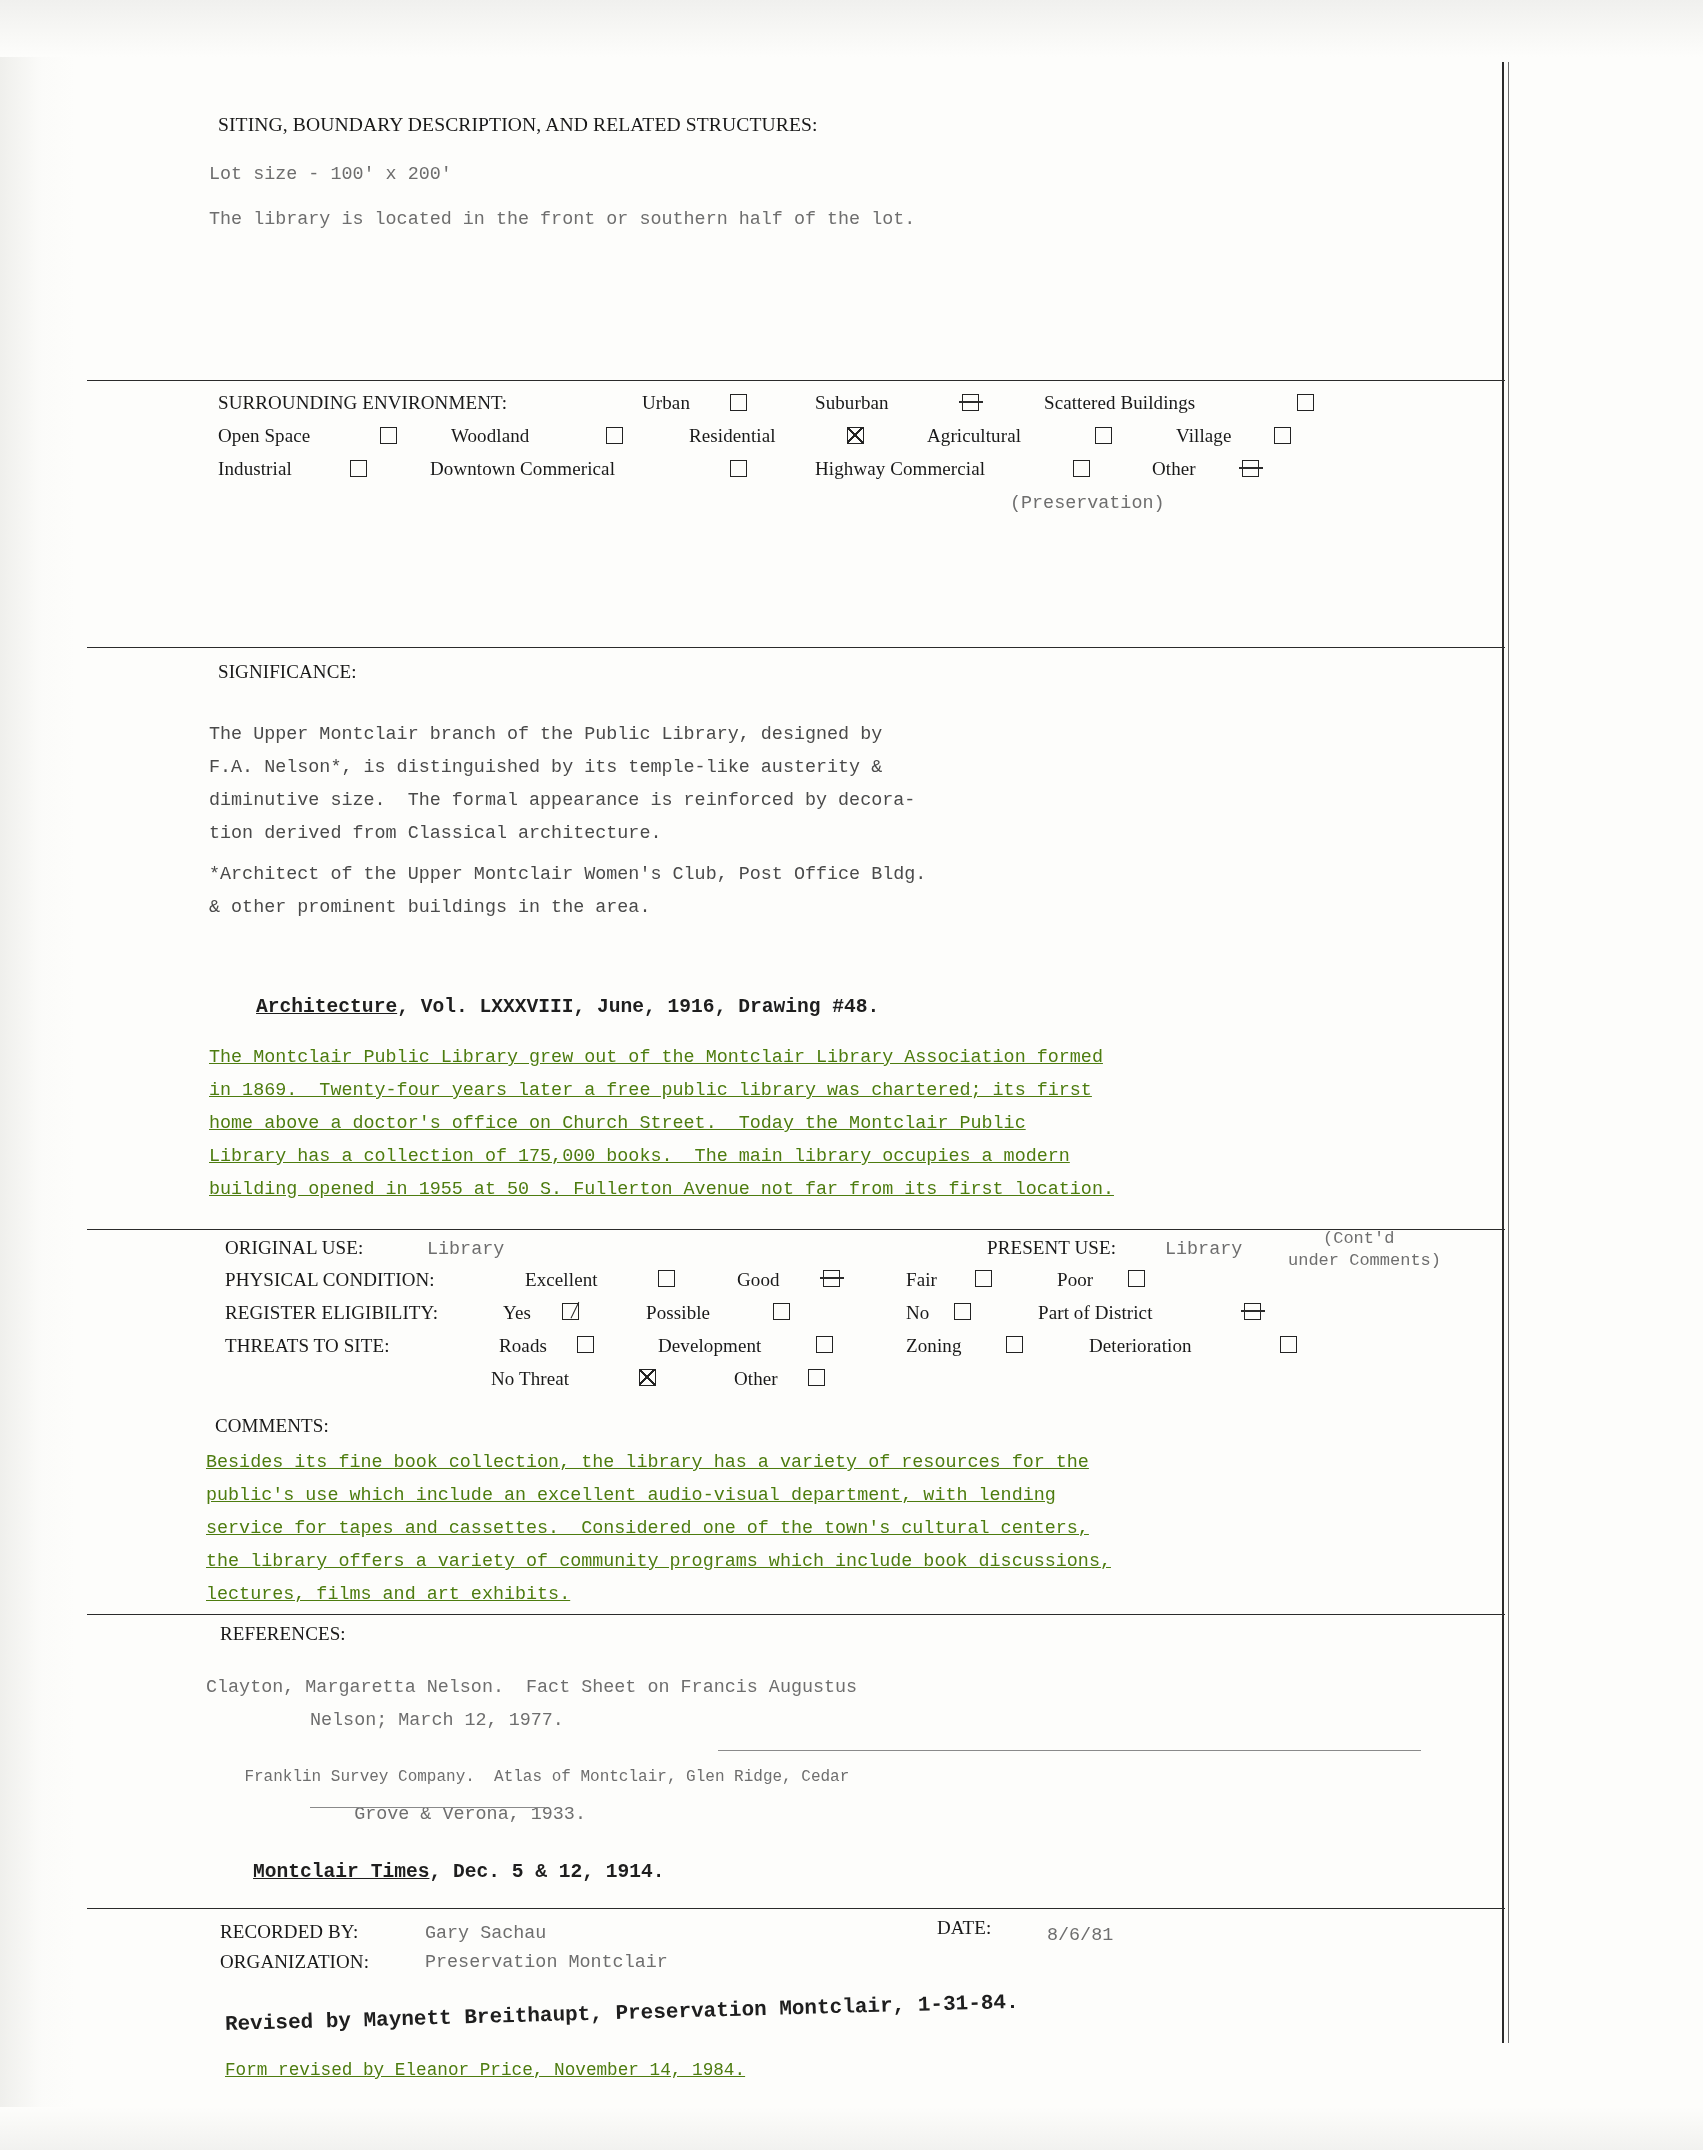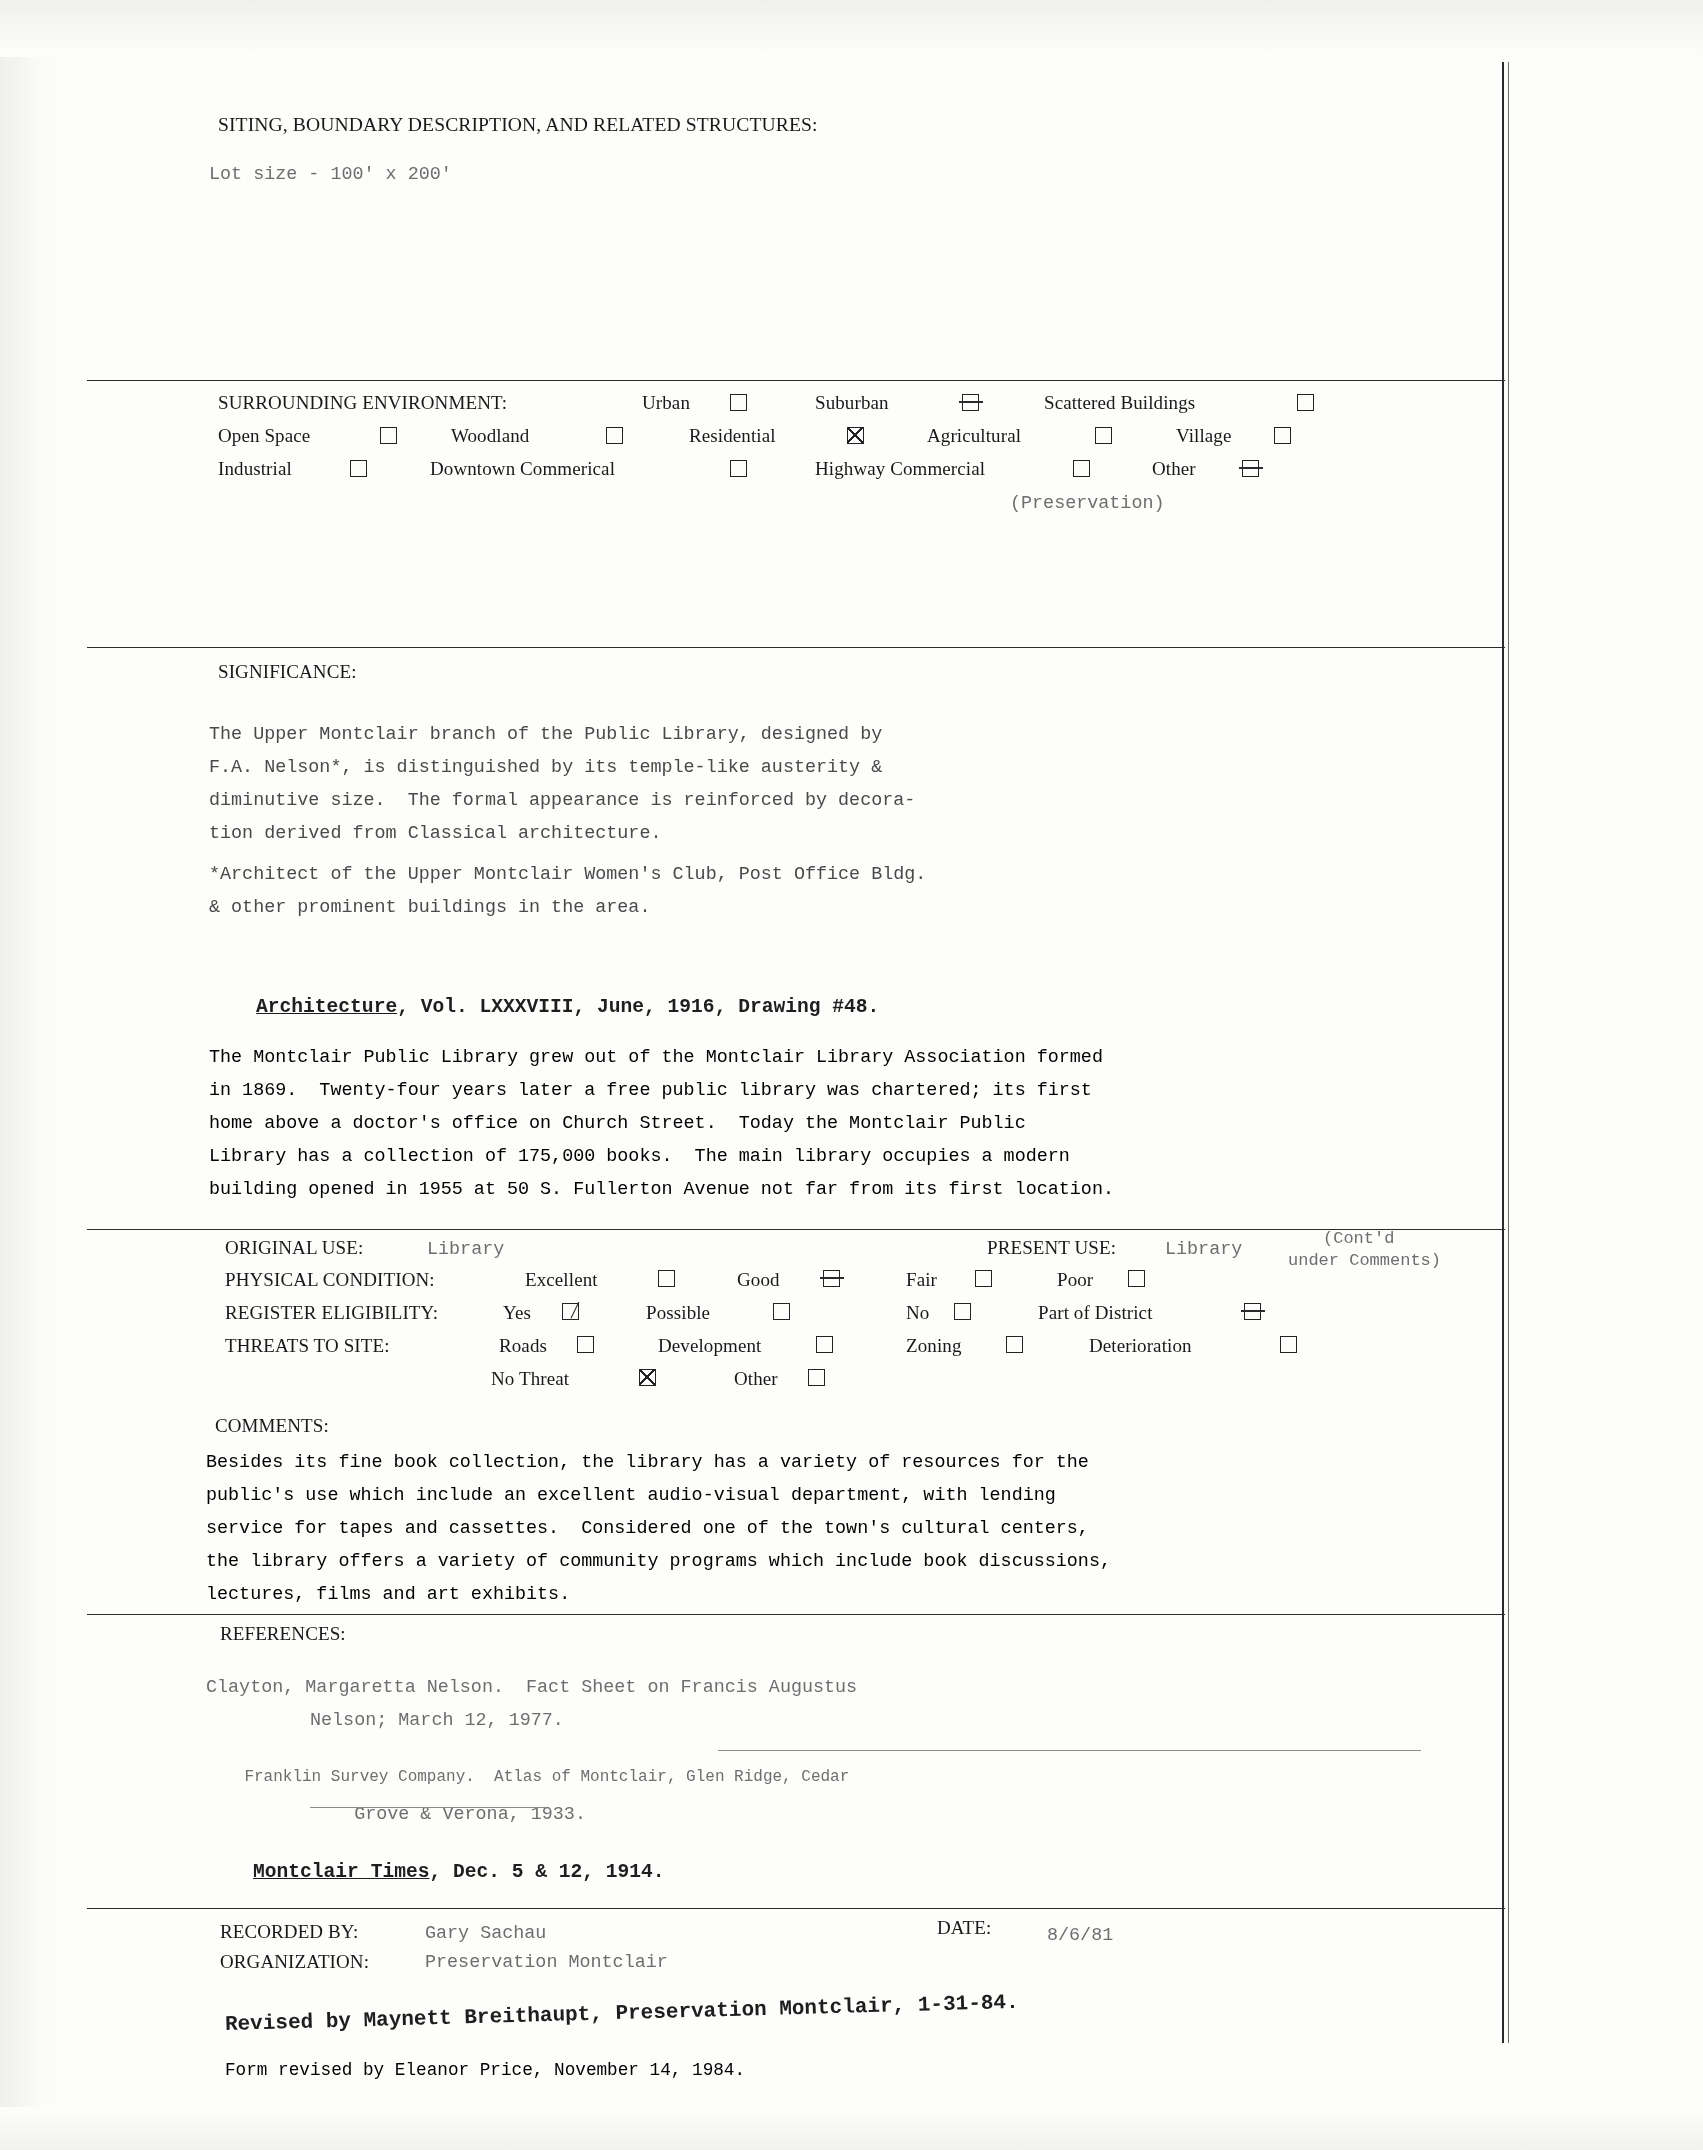--- a/index.html
+++ b/index.html
@@ -73,21 +73,21 @@
   }
 
   .type {
     position: absolute;
     font-family: "Liberation Mono", monospace;
     font-size: 18.4px;
     line-height: 33px;
     color: #4a4a4a;
     white-space: pre;
   }
-  .type.dark { color: #000000; }
+  .type.dark { color: #4d7c0f; text-decoration: underline; }
   .type.faint { color: #6e6e6e; }
   .type.b { font-weight: 700; color: #1e1e1e; }
 
   .u { text-decoration: underline; }
 
   
   .cb {
     position: absolute;
     width: 16.5px; height: 16.5px;
     border: 1.3px solid #232323;
@@ -133,20 +133,21 @@
   <div class="edge-left"></div>
   <div class="edge-top"></div>
   <div class="edge-bottom"></div>
 
   <div class="rule-right-a"></div>
   <div class="rule-right-b"></div>
 
   <div class="lbl" style="left:218px; top:114px; font-size:19.6px;">SITING, BOUNDARY DESCRIPTION, AND RELATED STRUCTURES:</div>
 
   <div class="type faint" style="left:209px; top:158px;">Lot size - 100' x 200'</div>
+  <div class="type faint" style="left:209px; top:203px;">The library is located in the front or southern half of the lot.</div>
 
   <div class="hline" style="top:380px;"></div>
 
   <div class="lbl" style="left:218px; top:392px;">SURROUNDING ENVIRONMENT:</div>
 
   <div class="lbl" style="left:642px; top:392px;">Urban</div>
   <div class="cb" style="left:730px; top:394px;"></div>
 
   <div class="lbl" style="left:815px; top:392px;">Suburban</div>
   <div class="cb struck" style="left:962px; top:394px;"></div>

